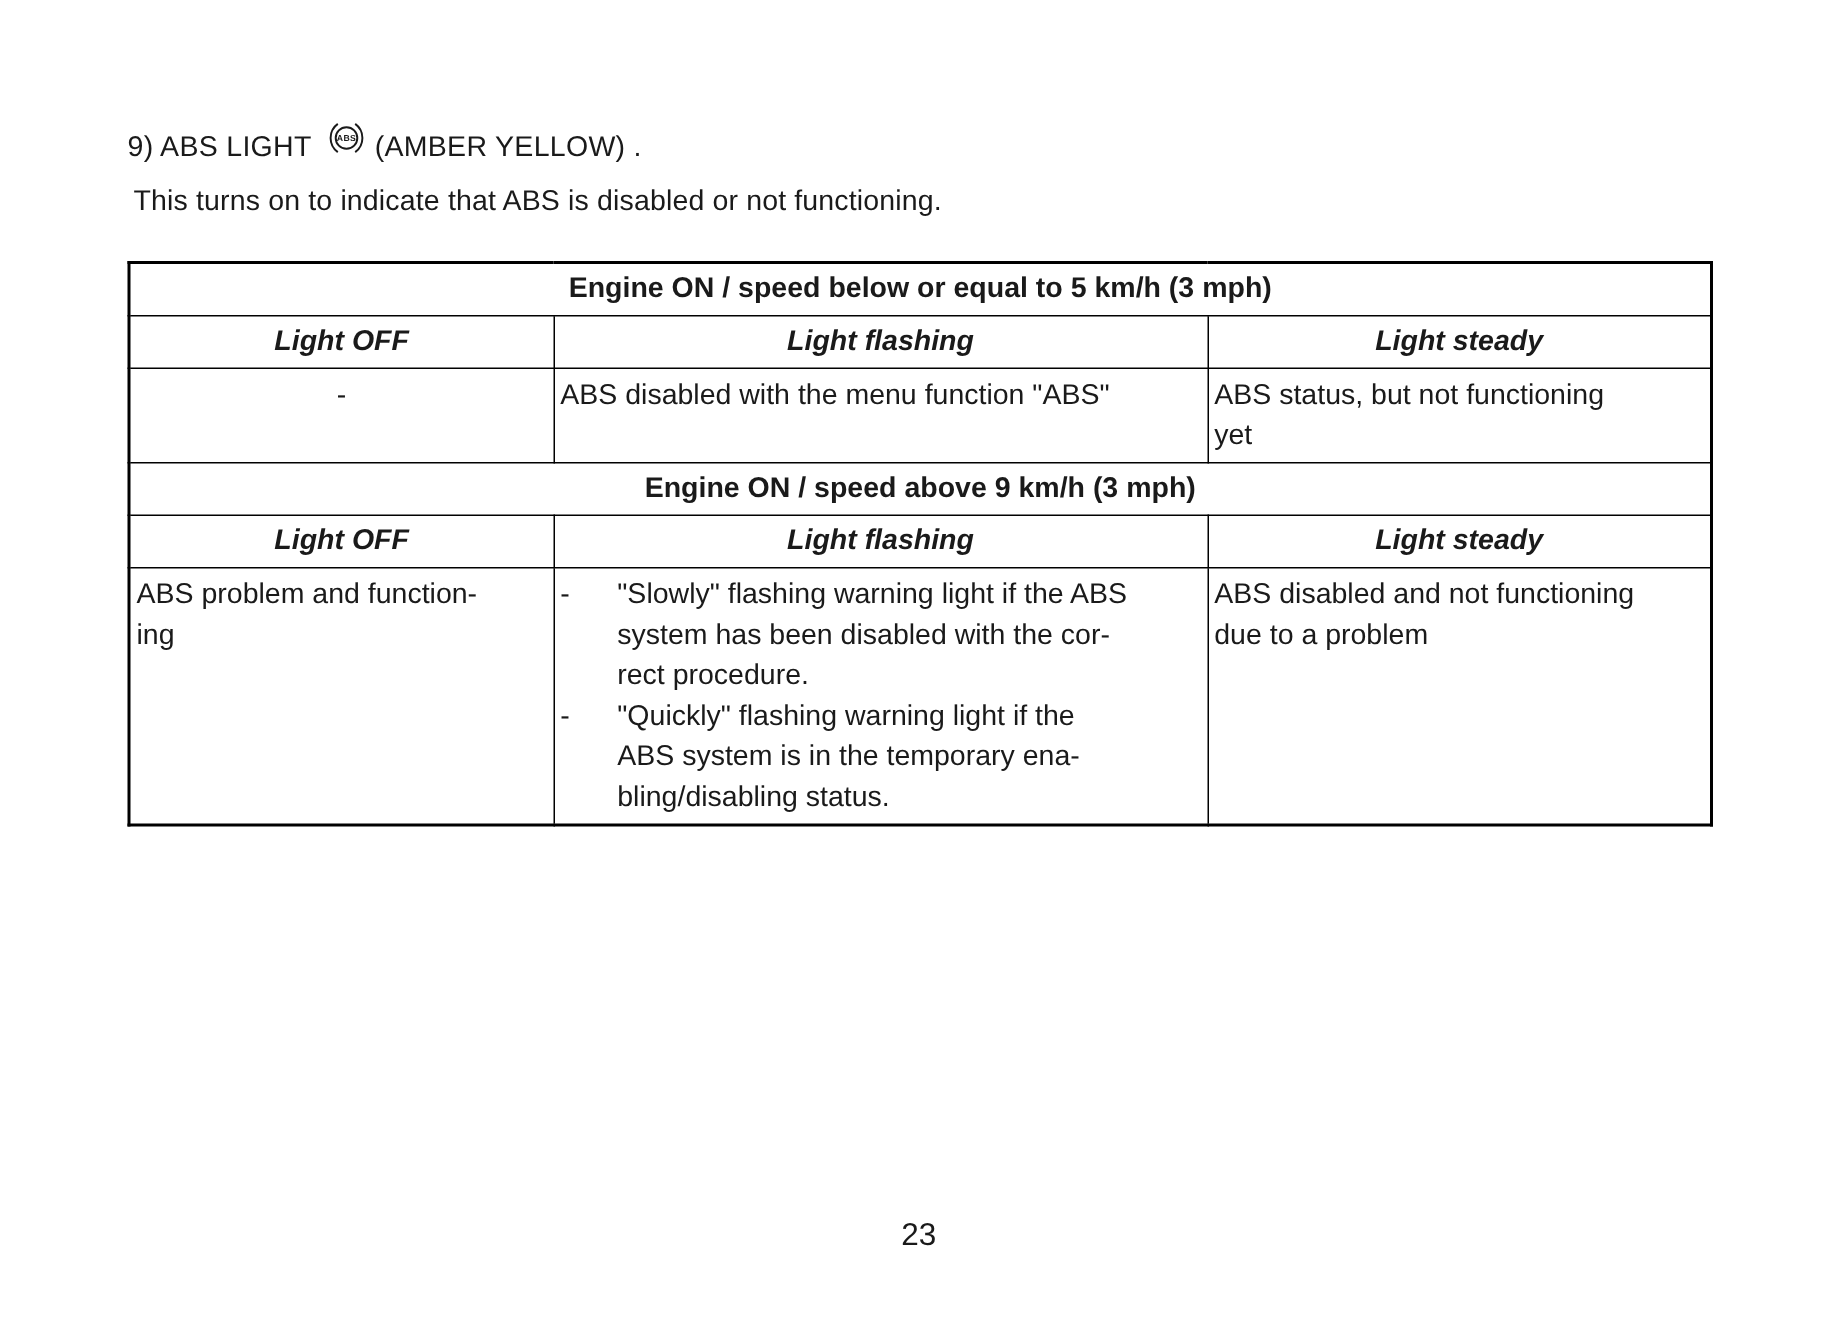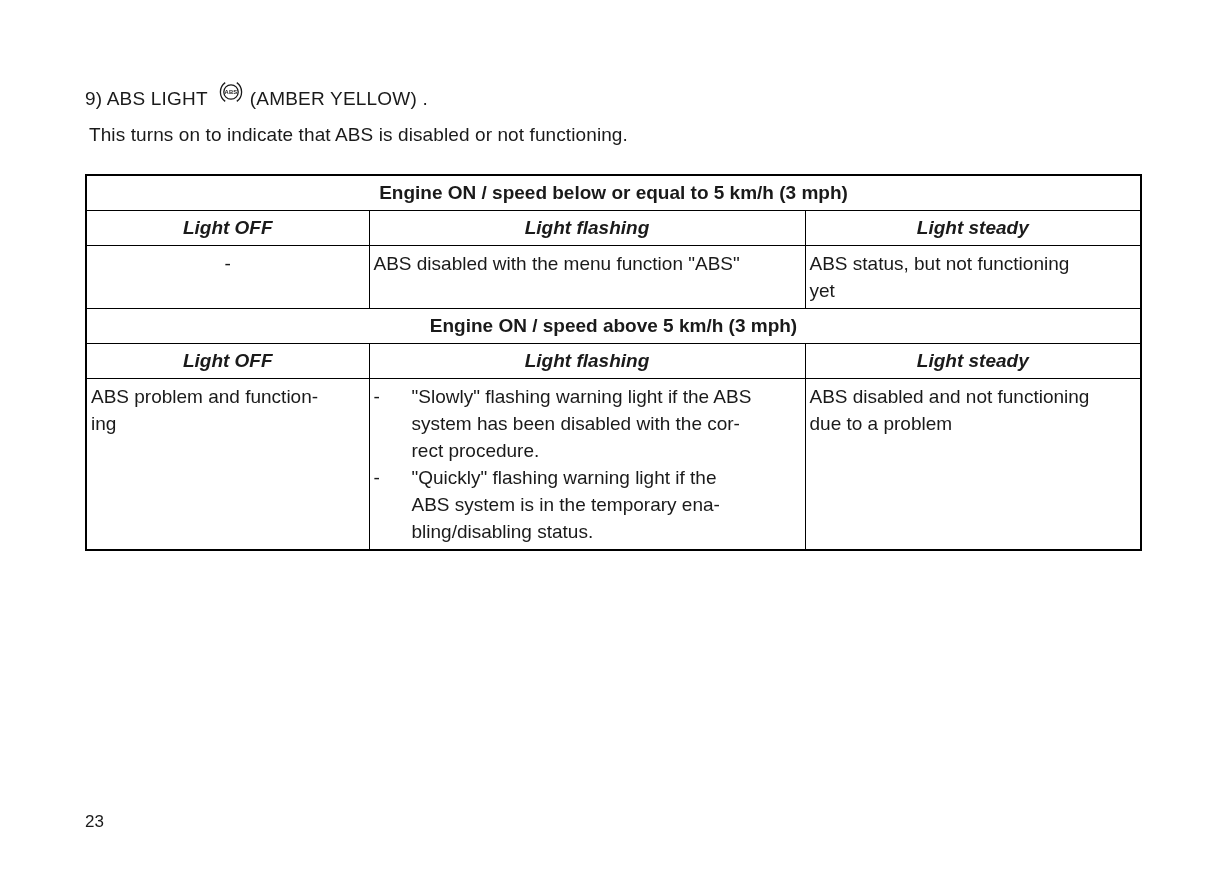--- a/index.html
+++ b/index.html
@@ -69,22 +69,22 @@
   .cell-center { text-align: center; }
   .pre { white-space: pre-line; line-height: 27px; }
   .flash-item { display: flex; line-height: 27px; }
   .flash-item .dash { flex: 0 0 38px; }
   .flash-item .item-text { flex: 1; white-space: pre-line; }
   .page-number {
     position: absolute;
     top: 812px;
     left: 85px;
     width: 1055px;
-    text-align: left;
-    font-size: 17px;
+    text-align: center;
+    font-size: 21px;
   }
 </style>
 </head>
 <body>
 
 <div class="content">
 
   <div class="heading-line">
     <span class="txt">9) ABS LIGHT</span>
     <span class="abs-icon-wrap">
@@ -117,21 +117,21 @@
         <th class="t-head">Light steady</th>
       </tr>
       <tr style="height:62px;">
         <td class="cell-center pre">-</td>
         <td class="pre">ABS disabled with the menu function "ABS"</td>
         <td class="pre">ABS status, but not functioning
 yet</td>
       </tr>
 
       <tr>
-        <td colspan="3" class="t-title">Engine ON / speed above 5 km/h (3 mph)</td>
+        <td colspan="3" class="t-title">Engine ON / speed above 9 km/h (3 mph)</td>
       </tr>
       <tr>
         <th class="t-head">Light OFF</th>
         <th class="t-head">Light flashing</th>
         <th class="t-head">Light steady</th>
       </tr>
       <tr style="height:169px;">
         <td class="pre">ABS problem and function-
 ing</td>
         <td>

